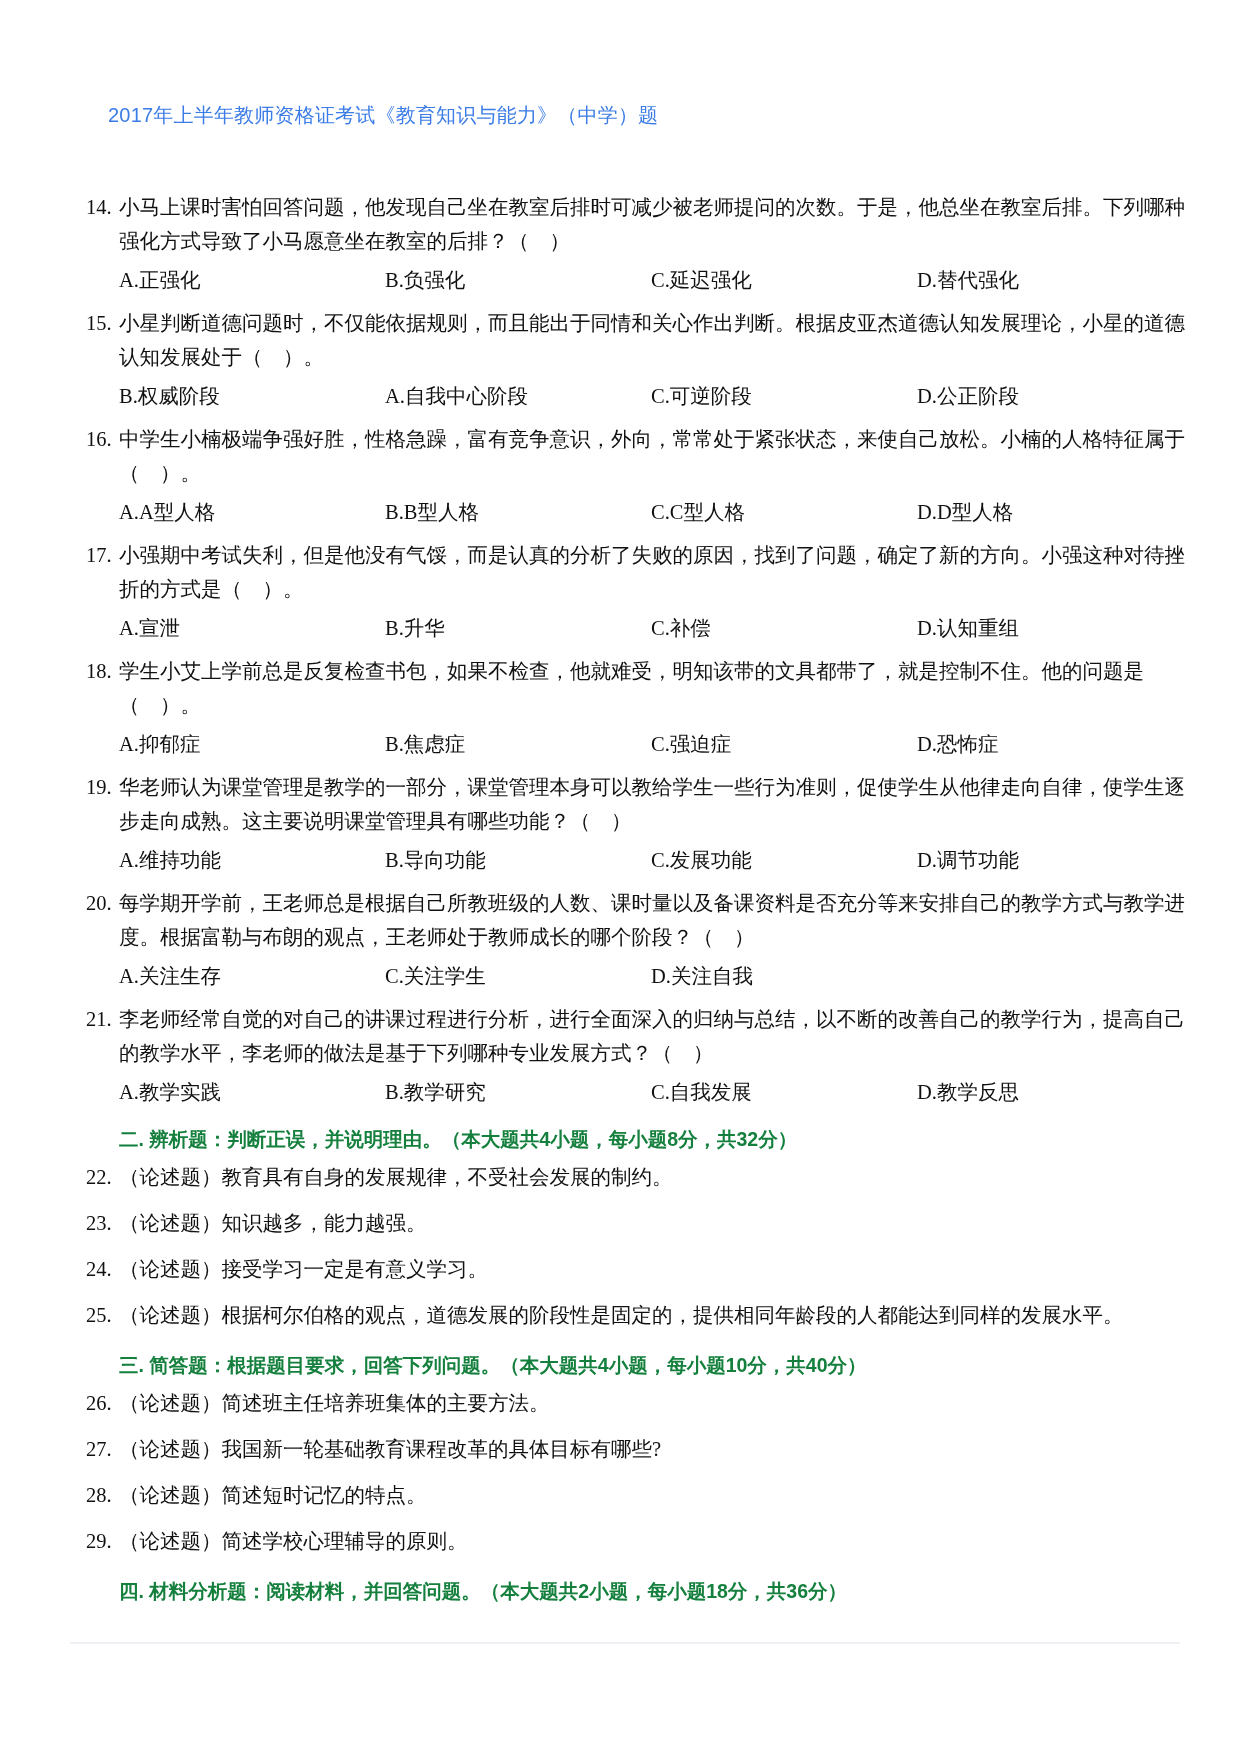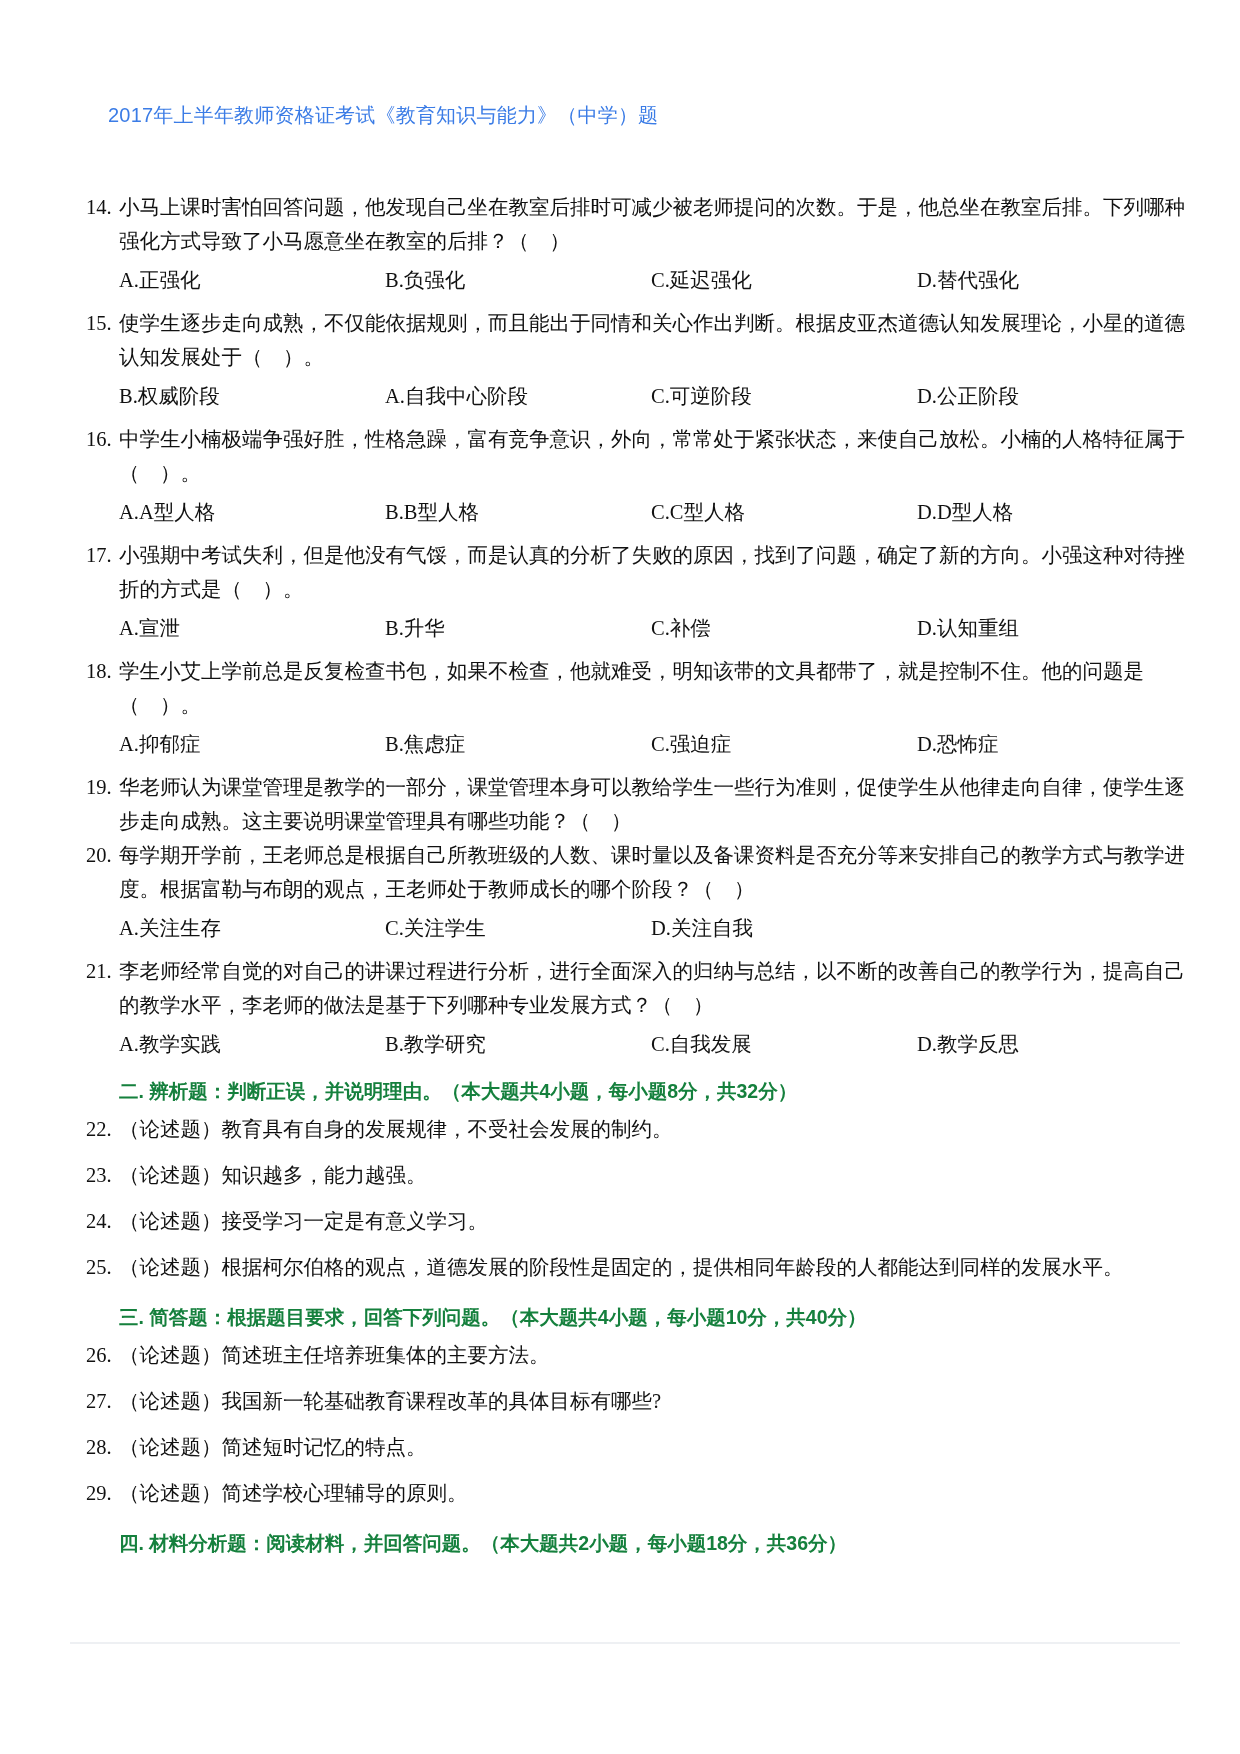--- a/index.html
+++ b/index.html
@@ -47,21 +47,21 @@
     </div>
     <div class="opts">
       <span class="opt">A.正强化</span>
       <span class="opt">B.负强化</span>
       <span class="opt">C.延迟强化</span>
       <span class="opt">D.替代强化</span>
     </div>
 
     <div class="q">
       <span class="num">15.</span>
-      <span class="stem">使学生逐步走向成熟，不仅能依据规则，而且能出于同情和关心作出判断。根据皮亚杰道德认知发展理论，小星的道德认知发展处于（　）。</span>
+      <span class="stem">小星判断道德问题时，不仅能依据规则，而且能出于同情和关心作出判断。根据皮亚杰道德认知发展理论，小星的道德认知发展处于（　）。</span>
     </div>
     <div class="opts">
       <span class="opt">B.权威阶段</span>
       <span class="opt">A.自我中心阶段</span>
       <span class="opt">C.可逆阶段</span>
       <span class="opt">D.公正阶段</span>
     </div>
 
     <div class="q">
       <span class="num">16.</span>
@@ -92,20 +92,26 @@
     <div class="opts">
       <span class="opt">A.抑郁症</span>
       <span class="opt">B.焦虑症</span>
       <span class="opt">C.强迫症</span>
       <span class="opt">D.恐怖症</span>
     </div>
 
     <div class="q">
       <span class="num">19.</span>
       <span class="stem">华老师认为课堂管理是教学的一部分，课堂管理本身可以教给学生一些行为准则，促使学生从他律走向自律，使学生逐步走向成熟。这主要说明课堂管理具有哪些功能？（　）</span>
+    </div>
+    <div class="opts">
+      <span class="opt">A.维持功能</span>
+      <span class="opt">B.导向功能</span>
+      <span class="opt">C.发展功能</span>
+      <span class="opt">D.调节功能</span>
     </div>
 
     <div class="q">
       <span class="num">20.</span>
       <span class="stem">每学期开学前，王老师总是根据自己所教班级的人数、课时量以及备课资料是否充分等来安排自己的教学方式与教学进度。根据富勒与布朗的观点，王老师处于教师成长的哪个阶段？（　）</span>
     </div>
     <div class="opts">
       <span class="opt">A.关注生存</span>
       <span class="opt">C.关注学生</span>
       <span class="opt">D.关注自我</span>

